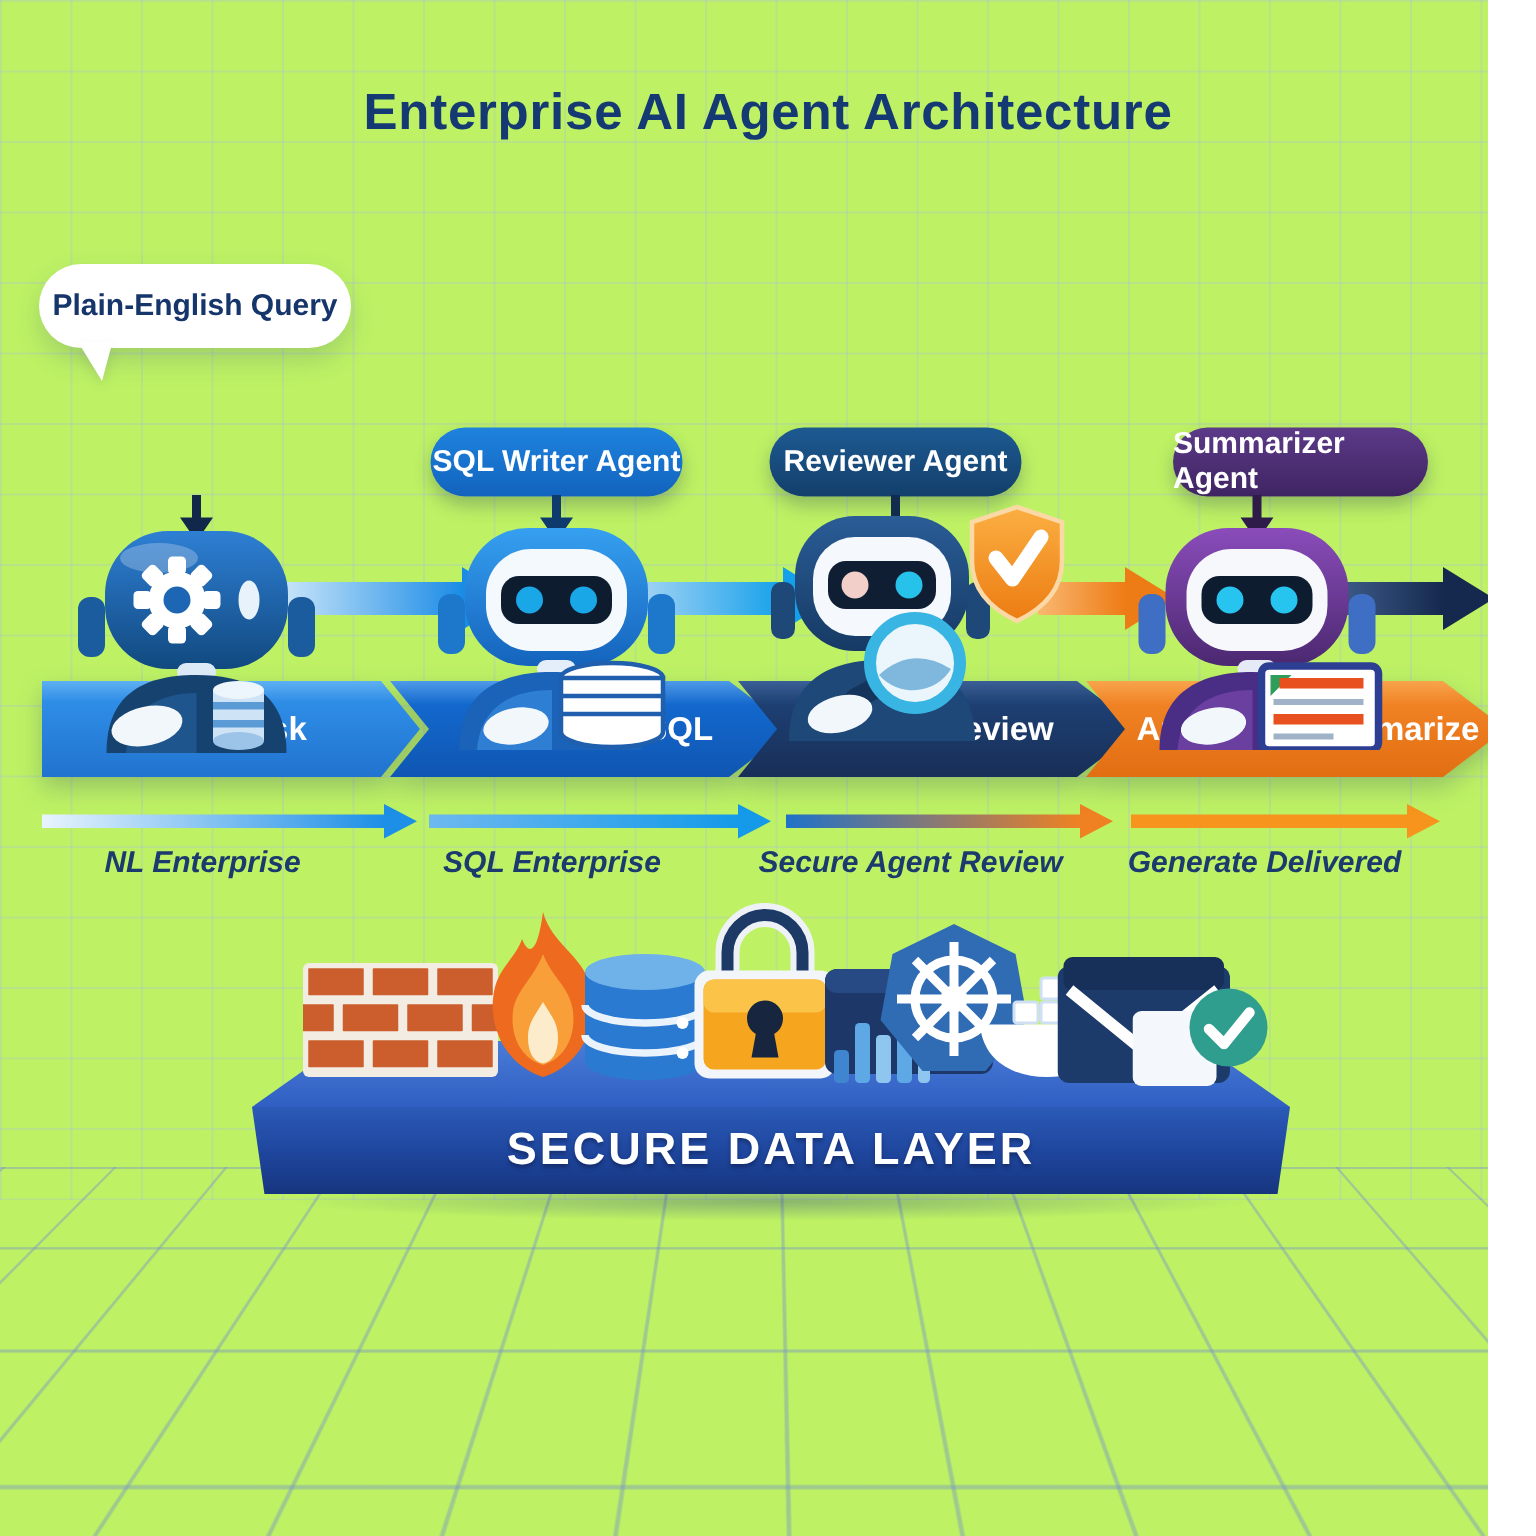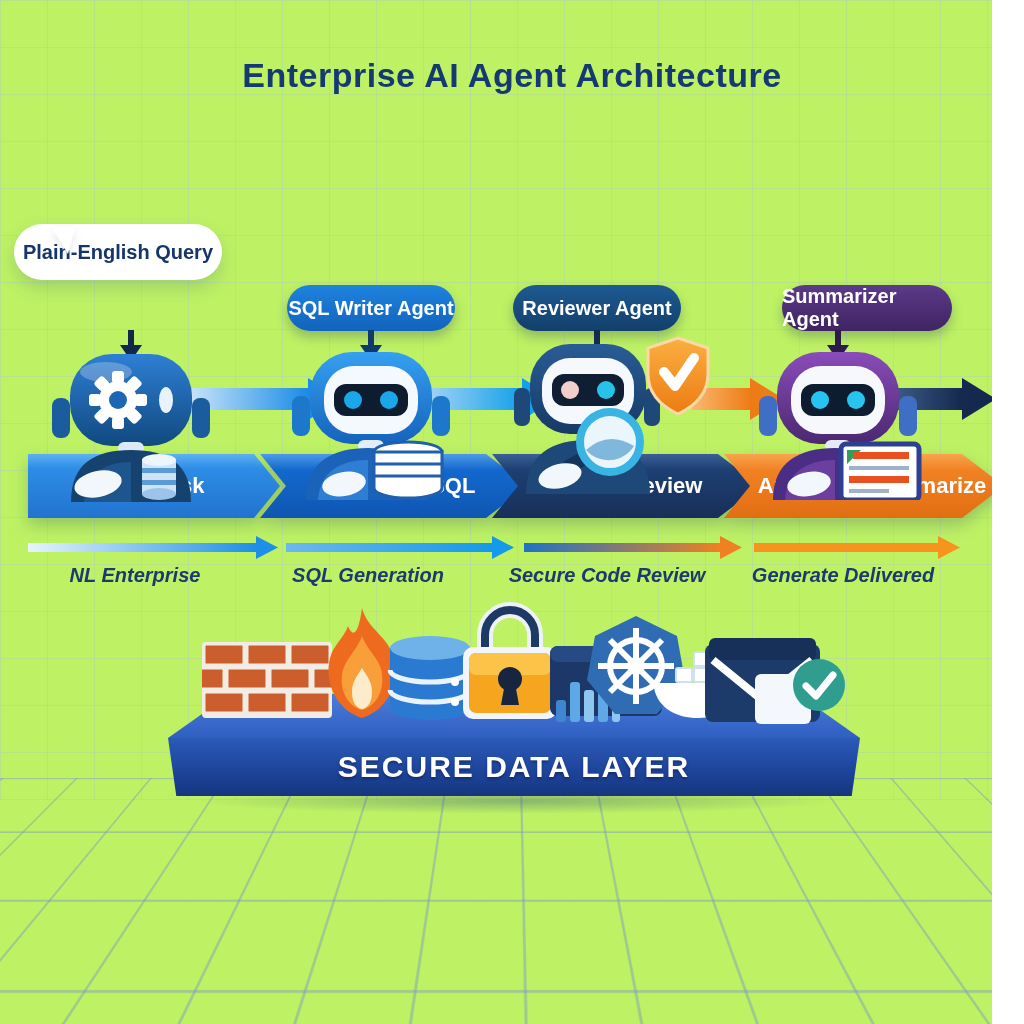--- a/index.html
+++ b/index.html
@@ -16,23 +16,23 @@
   .floor-grid{position:absolute;left:-220px;top:0;width:1464px;height:620px;
     background-image:linear-gradient(rgba(120,150,195,.45) 2px,transparent 2px),
                      linear-gradient(90deg,rgba(120,150,195,.45) 2px,transparent 2px);
     background-size:74px 74px;
     transform:perspective(520px) rotateX(50deg);transform-origin:top center;}
 
   .title{position:absolute;left:0;top:56px;width:1024px;text-align:center;
     font-size:34px;font-weight:800;color:#153a73;letter-spacing:.5px;}
 
   
-  .bubble{position:absolute;left:14px;top:176px;width:208px;height:56px;background:#fff;
+  .bubble{position:absolute;left:26px;top:176px;width:208px;height:56px;background:#fff;
     border-radius:28px;box-shadow:0 8px 18px rgba(30,60,120,.18);
-    display:flex;align-items:center;justify-content:center;margin-top:48px;}
+    display:flex;align-items:center;justify-content:center;}
   .bubble span{font-size:20px;font-weight:700;color:#15356b;}
   .bubble-tail{position:absolute;left:52px;top:228px;width:0;height:0;
     border-left:16px solid transparent;border-right:7px solid transparent;
     border-top:26px solid #fff;filter:drop-shadow(0 4px 4px rgba(30,60,120,.12));}
 
   
   .pill{position:absolute;top:285px;height:46px;border-radius:24px;color:#fff;
     display:flex;align-items:center;justify-content:center;font-size:20px;font-weight:700;
     box-shadow:0 6px 12px rgba(20,40,90,.28);}
   .pill-1{left:40px;width:182px;background:linear-gradient(180deg,#1c4b85,#123258);}
@@ -337,22 +337,22 @@
         <polygon points="720,4 720,27 742,15.5" fill="#ef8123"></polygon>
       </g>
     <g>
         <rect x="754" y="11" width="184" height="9" fill="#f7941e"></rect>
         <polygon points="938,4 938,27 960,15.5" fill="#f7941e"></polygon>
       </g>
   </svg>
 
   
   <div class="stage-label sl-1">NL Enterprise</div>
-  <div class="stage-label sl-2">SQL Generation</div>
-  <div class="stage-label sl-3">Secure Code Review</div>
+  <div class="stage-label sl-2">SQL Enterprise</div>
+  <div class="stage-label sl-3">Secure Agent Review</div>
   <div class="stage-label sl-4">Generate Delivered</div>
 
   
   <div class="plat-shadow"></div>
   <div class="plat-top"></div>
   <div class="plat-front">
     <span>SECURE DATA LAYER</span>
   </div>
 
   

